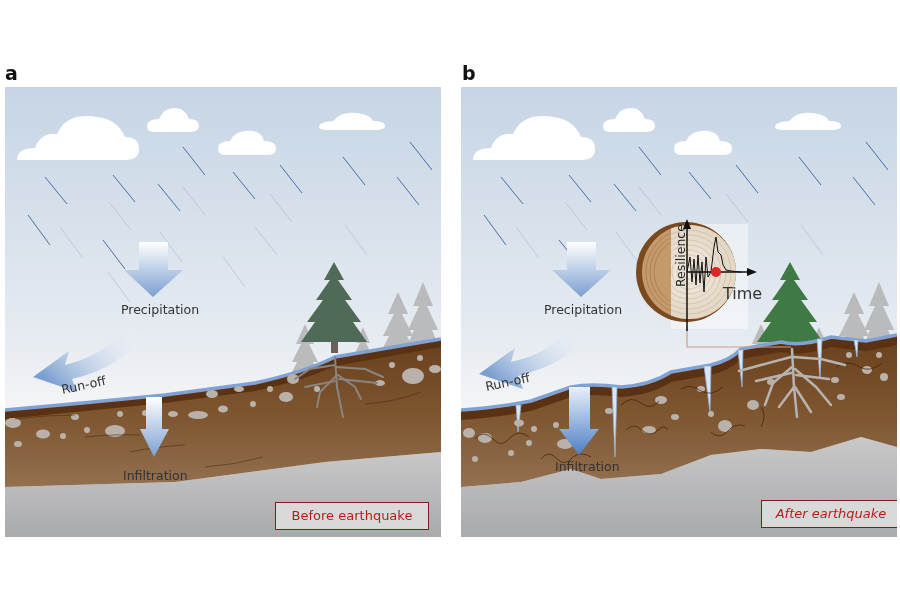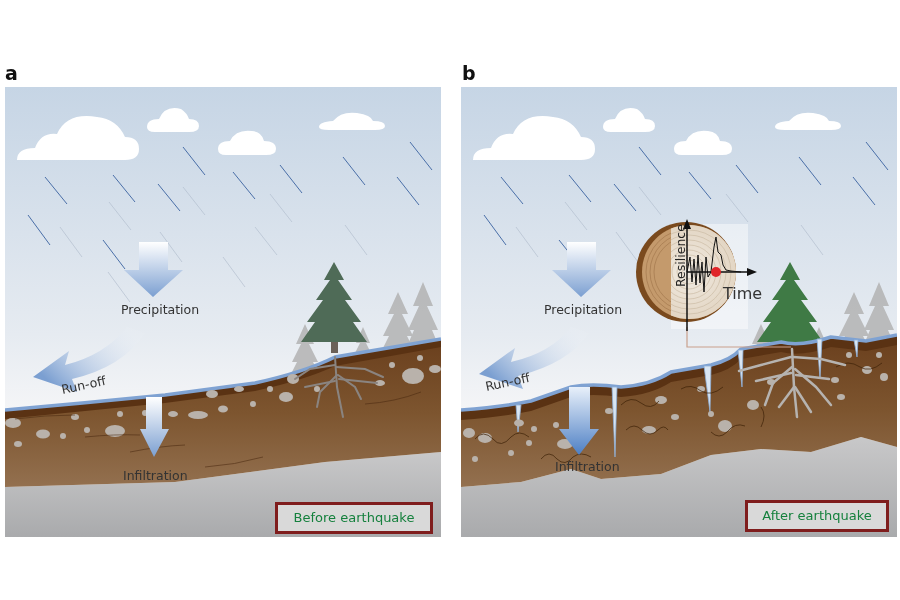--- a/index.html
+++ b/index.html
@@ -3,21 +3,21 @@
 <meta charset="utf-8">
 <style>
   html, body { margin:0; padding:0; background:#ffffff; }
   body { width:900px; height:600px; position:relative; overflow:hidden; font-family:"Liberation Sans", sans-serif; }
   .panel-letter { position:absolute; font-family:"DejaVu Sans", sans-serif; font-weight:bold; font-size:19px; color:#111; }
   .panel { position:absolute; top:87px; width:436px; height:450px; overflow:hidden; }
   #panel-a { left:5px; }
   #panel-b { left:461px; }
   .panel svg { position:absolute; left:0; top:0; width:436px; height:450px; }
   .lbl { position:absolute; font-family:"DejaVu Sans", sans-serif; font-size:12.5px; color:#333; white-space:nowrap; }
-  .state-box { position:absolute; background:#d9d9d9; border:3px solid #7f1d1d; font-family:"DejaVu Sans", sans-serif; font-size:13px; color:#15803d; text-align:center; line-height:26px; height:26px; }
+  .state-box { position:absolute; background:#d9d9d9; border:1px solid #7f1d1d; font-family:"DejaVu Sans", sans-serif; font-size:13px; color:#b91c1c; text-align:center; line-height:26px; height:26px; }
   .runoff { transform:rotate(-12deg); transform-origin:left bottom; }
   .res-label { position:absolute; font-family:"DejaVu Sans", sans-serif; font-size:12.5px; color:#222; transform:rotate(-90deg); transform-origin:left top; white-space:nowrap; }
 </style>
 </head>
 <body>
 
 <div class="panel-letter" style="left:5px;top:62px;">a</div>
 <div class="panel-letter" style="left:462px;top:62px;">b</div>
 
 <div class="panel" id="panel-a">
@@ -341,14 +341,14 @@
       <circle cx="255" cy="185" r="5" fill="#e0262a"></circle>
     </g>
   </svg>
 
   <div class="res-label" style="left:212px;top:200px;">Resilience</div>
   <div class="lbl" style="left:262px;top:197px;font-size:16px;">Time</div>
 
   <div class="lbl" style="left:83px;top:215px;">Precipitation</div>
   <div class="lbl runoff" style="left:26px;top:292px;">Run-off</div>
   <div class="lbl" style="left:94px;top:372px;">Infiltration</div>
-  <div class="state-box" style="left:284px;top:413px;width:138px;">After earthquake</div>
+  <div class="state-box" style="left:300px;top:413px;width:138px;font-style:italic;">After earthquake</div>
 </div>
 
 </body></html>

